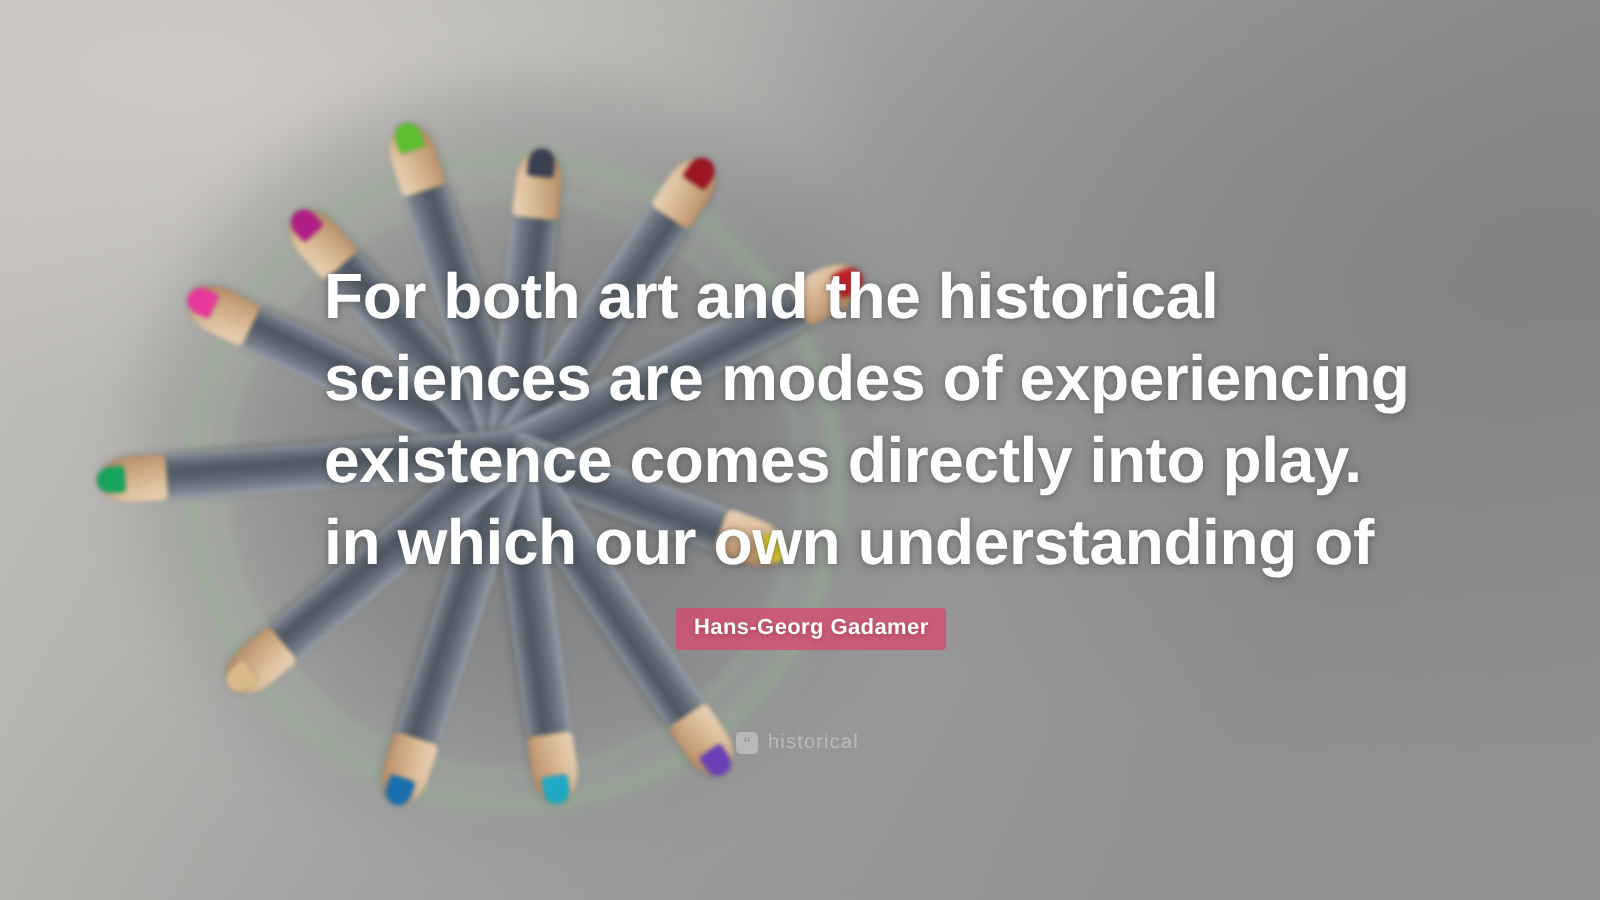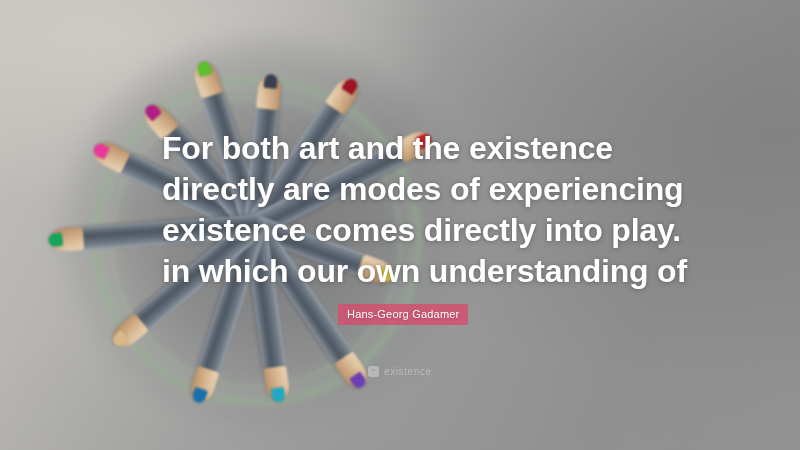--- a/index.html
+++ b/index.html
@@ -85,21 +85,21 @@
     font-size:32px; line-height:41px; font-weight:700;
     color:#ffffff; letter-spacing:-0.2px;
     text-shadow:0 1px 5px rgba(60,60,60,0.42), 0 0 2px rgba(80,80,80,0.30);
   }
   #quote .ln { display:block; white-space:nowrap; }
 
   
   #author-badge {
     position:absolute; left:338px; top:304px;
     background:rgba(214,76,110,0.80);
-    color:#ffffff; font-size:11px; font-weight:400;
+    color:#ffffff; font-size:11px; font-weight:700;
     letter-spacing:0.2px;
     padding:4px 9px 5px 9px; border-radius:2px;
     text-shadow:0 1px 2px rgba(120,30,55,0.35);
   }
 
   
   #watermark {
     position:absolute; left:368px; top:366px;
     display:flex; align-items:center; gap:5px;
     opacity:0.42;
@@ -194,26 +194,26 @@
       </div>
       <div class="pencil" style="transform: rotate(176deg); width: 206px;">
         <div class="barrel" style="width: 172px;"></div>
         <div class="cone" style="--lead: #16a35c;">
           <div class="grain"></div>
         </div>
       </div>
     </div>
 
   <div id="quote">
-      <span class="ln">For both art and the existence</span>
-      <span class="ln">directly are modes of experiencing</span>
+      <span class="ln">For both art and the historical</span>
+      <span class="ln">sciences are modes of experiencing</span>
       <span class="ln">existence comes directly into play.</span>
       <span class="ln">in which our own understanding of</span>
     </div>
 
   <div id="author-badge">Hans-Georg Gadamer</div>
 
   <div id="watermark">
     <span class="wm-badge">“</span>
-    <span class="wm-text">existence</span>
+    <span class="wm-text">historical</span>
   </div>
 
 </div>
 
 </body></html>

